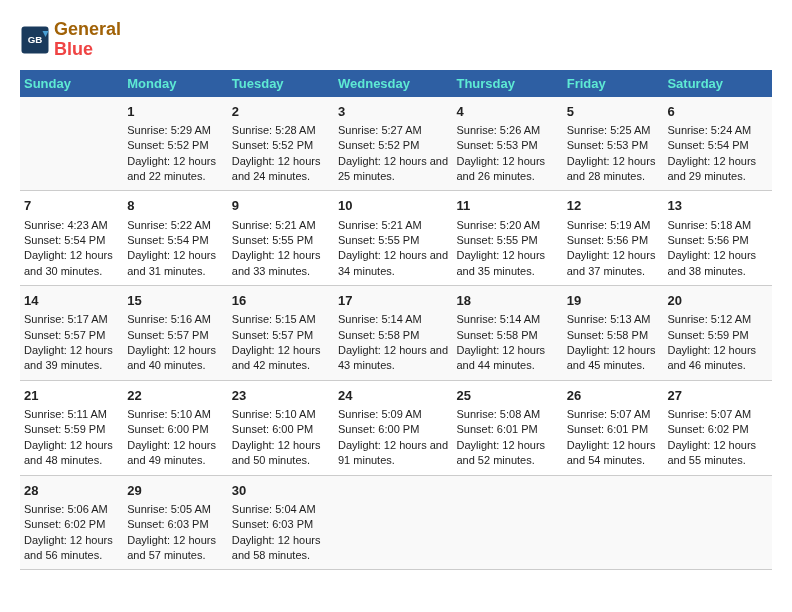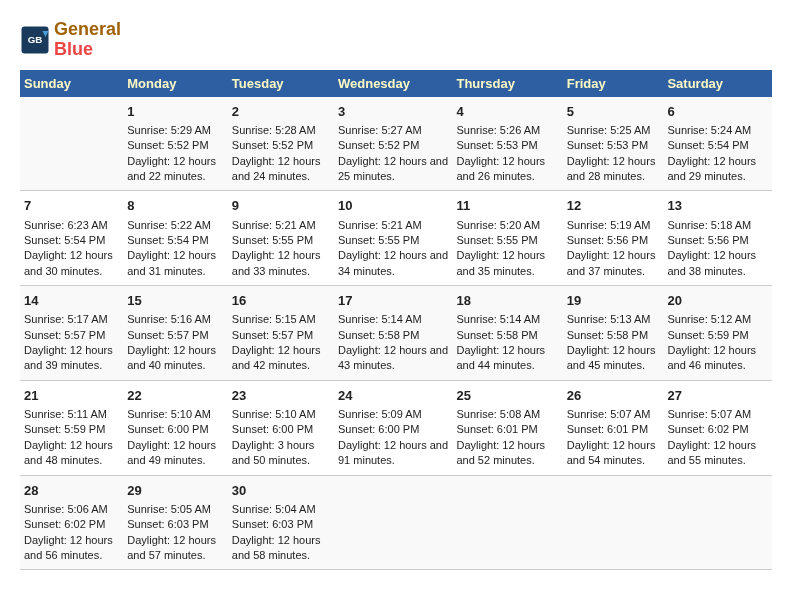--- a/index.html
+++ b/index.html
@@ -45,21 +45,21 @@
       font-size: 16px;
       color: #333;
     }
     table {
       width: 100%;
       border-collapse: collapse;
       font-size: 11px;
     }
     thead tr th {
       background-color: #2e5fa3;
-      color: #fef9c3;
+      color: #5eead4;
       padding: 6px 4px;
       text-align: left;
       font-size: 13px;
       font-weight: bold;
     }
     tbody tr {
       border-bottom: 1px solid #ccc;
     }
     tbody tr:nth-child(odd) {
       background-color: #f9f9f9;
@@ -156,21 +156,21 @@
         <td>
           <span class="day-num">6</span>
           <div>Sunrise: 5:24 AM</div>
           <div>Sunset: 5:54 PM</div>
           <div>Daylight: 12 hours and 29 minutes.</div>
         </td>
       </tr>
       <tr class="week-row">
         <td>
           <span class="day-num">7</span>
-          <div>Sunrise: 6:23 AM</div>
+          <div>Sunrise: 4:23 AM</div>
           <div>Sunset: 5:54 PM</div>
           <div>Daylight: 12 hours and 30 minutes.</div>
         </td>
         <td>
           <span class="day-num">8</span>
           <div>Sunrise: 5:22 AM</div>
           <div>Sunset: 5:54 PM</div>
           <div>Daylight: 12 hours and 31 minutes.</div>
         </td>
         <td>
@@ -258,21 +258,21 @@
         <td>
           <span class="day-num">22</span>
           <div>Sunrise: 5:10 AM</div>
           <div>Sunset: 6:00 PM</div>
           <div>Daylight: 12 hours and 49 minutes.</div>
         </td>
         <td>
           <span class="day-num">23</span>
           <div>Sunrise: 5:10 AM</div>
           <div>Sunset: 6:00 PM</div>
-          <div>Daylight: 3 hours and 50 minutes.</div>
+          <div>Daylight: 12 hours and 50 minutes.</div>
         </td>
         <td>
           <span class="day-num">24</span>
           <div>Sunrise: 5:09 AM</div>
           <div>Sunset: 6:00 PM</div>
           <div>Daylight: 12 hours and 91 minutes.</div>
         </td>
         <td>
           <span class="day-num">25</span>
           <div>Sunrise: 5:08 AM</div>

